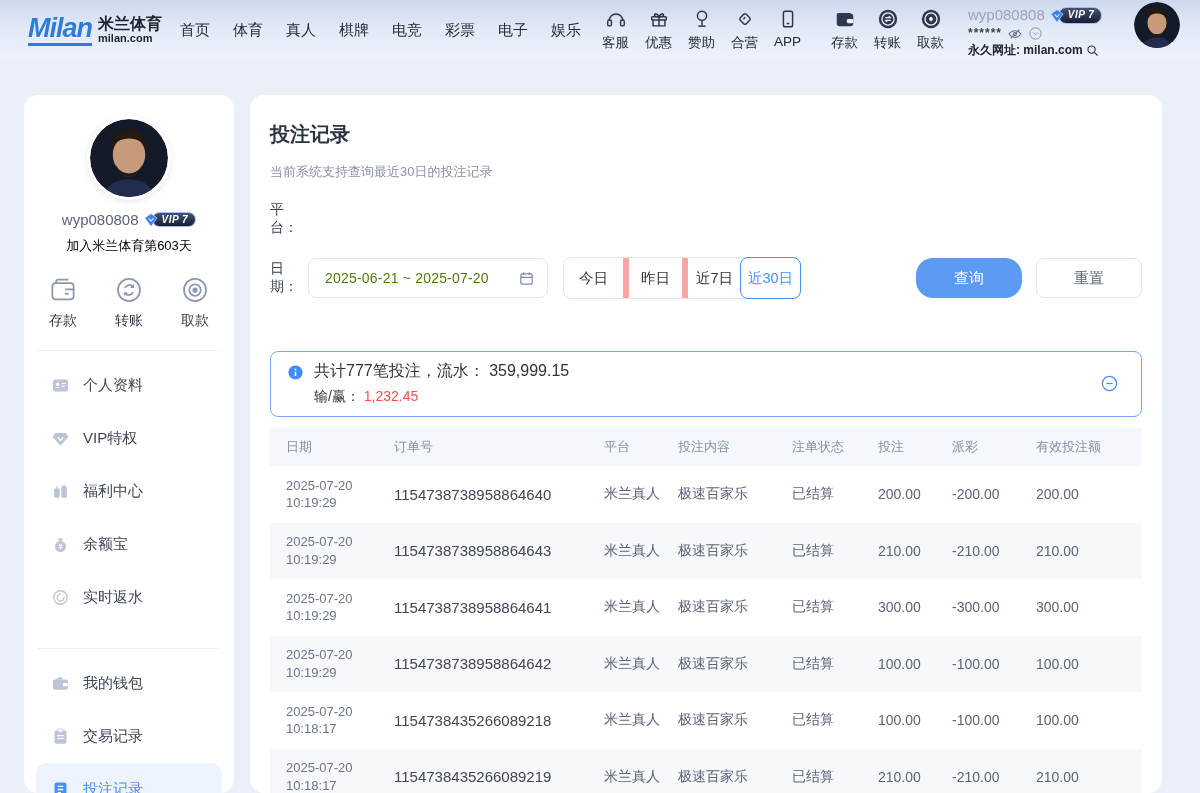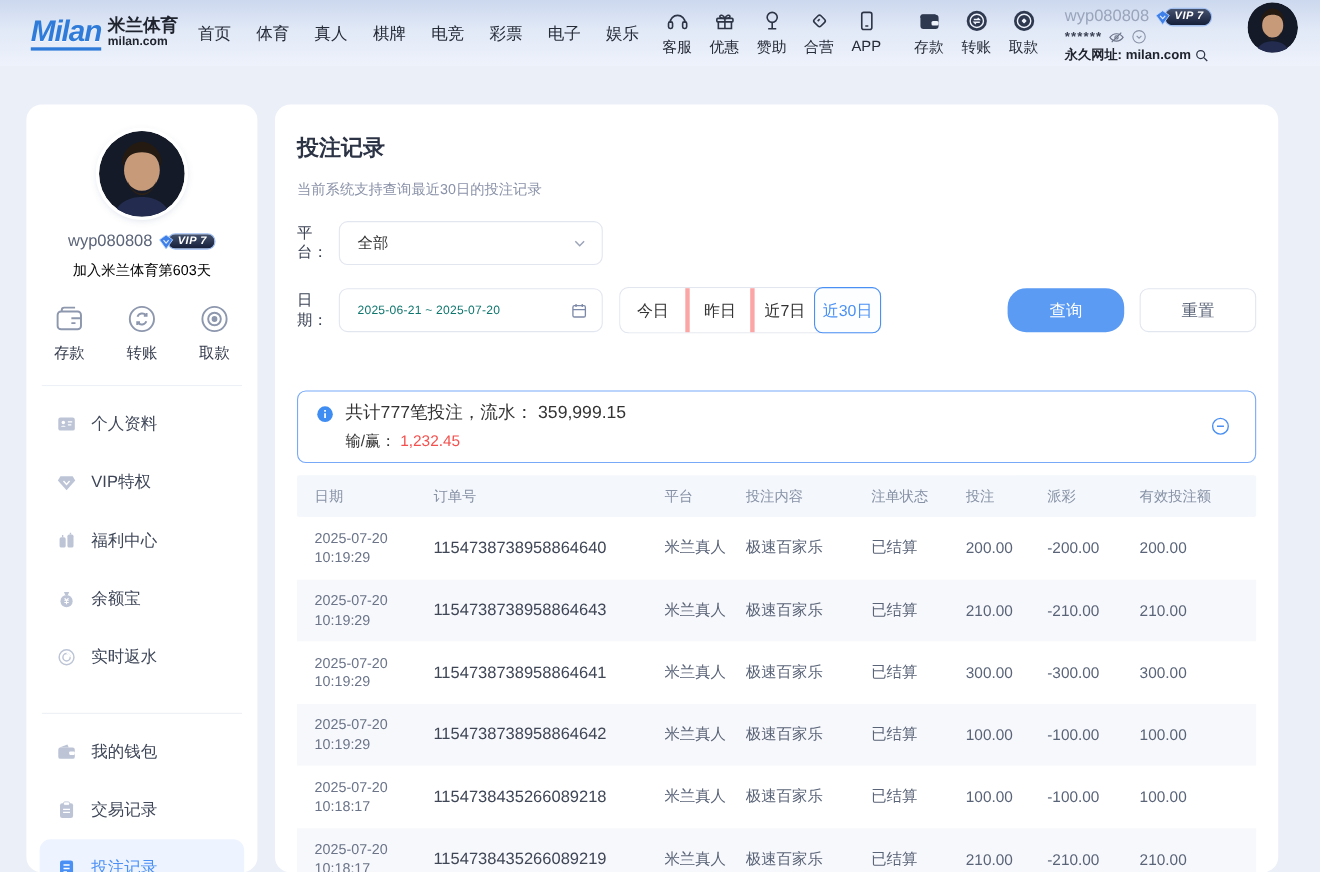--- a/index.html
+++ b/index.html
@@ -85,26 +85,26 @@
   .page-title { font-size:20px; font-weight:700; color:#2c3345; }
   .page-subtitle { font-size:13px; color:#8a92a8; margin-top:15px; }
 
   .filter-row { display:flex; align-items:center; margin-top:20px; }
   .f-label { width:38px; font-size:14px; color:#3a4254; flex:none; }
   .select-box,.date-box {
     width:240px; height:40px; border:1px solid #e2e6ef; border-radius:8px;
     display:flex; align-items:center; padding:0 12px 0 16px; cursor:pointer; background:#fff;
   }
   .select-val { font-size:14px; color:#333; flex:1; }
-  .date-text { font-size:11px; color:#0f766e; flex:1; letter-spacing:.2px; }
+  .date-text { font-size:14px; color:#4d7c0f; flex:1; letter-spacing:.2px; }
 
   .seg-group { display:flex; margin-left:15px; border:1px solid #e2e6ef; border-radius:8px; }
   .seg {
     width:59px; height:40px; display:flex; align-items:center; justify-content:center;
-    font-size:14.5px; color:#333; cursor:pointer; border-left:4px solid #fca5a5; background:#fff;
+    font-size:14.5px; color:#333; cursor:pointer; border-left:6px solid #fca5a5; background:#fff;
   }
   .seg:first-child { border-left:none; border-radius:8px 0 0 8px; }
   .seg:last-child { border-radius:0 8px 8px 0; }
   .seg.active {
     color:#4a90f4; border:1px solid #4a90f4; border-radius:8px;
     margin:-1px; width:61px; height:42px; background:#fdfeff; z-index:2;
   }
   .fr-buttons { margin-left:auto; display:flex; gap:14px; }
   .btn { height:40px; width:106px; border-radius:8px; font-size:15px; display:flex; align-items:center; justify-content:center; cursor:pointer; }
   .btn-primary { background:#5b9bf4; color:#fff;border-radius:17px; }
@@ -442,28 +442,20 @@
       </div>
     </div>
   </div>
 
   <div class="main">
     <div class="page-title">投注记录</div>
     <div class="page-subtitle">当前系统支持查询最近30日的投注记录</div>
 
     <div class="filter-row">
       <span class="f-label">平台：</span>
-      <div class="select-box">
-        <span class="select-val">全部</span>
-        <span>
-          <svg width="16" height="16" viewBox="0 0 24 24" fill="none" stroke="#9aa3b8" stroke-width="2">
-              <path d="M6 9.5l6 6 6-6"></path>
-            </svg>
-        </span>
-      </div>
     </div>
 
     <div class="filter-row">
       <span class="f-label">日期：</span>
       <div class="date-box">
         <span class="date-text">2025-06-21  ~  2025-07-20</span>
         <span>
           <svg width="17" height="17" viewBox="0 0 24 24" fill="none" stroke="#7d89a8" stroke-width="1.7">
               <rect x="4" y="5.5" width="16" height="14.5" rx="2"></rect>
               <path d="M8 3.2v4M16 3.2v4M4 10.5h16"></path>

